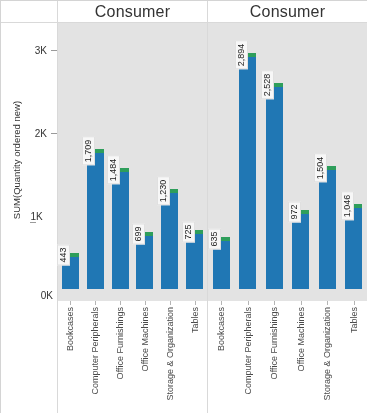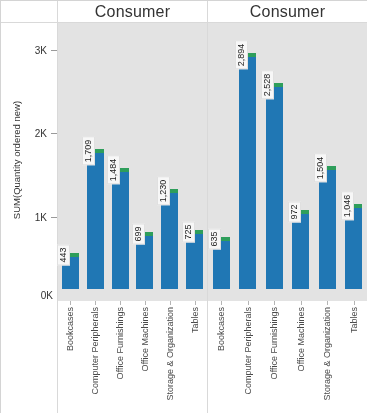--- a/index.html
+++ b/index.html
@@ -169,21 +169,21 @@
     <div class="axis-title">SUM(Quantity ordered new)</div>
 
     <div class="ytick" id="yt3" style="top:21px;width:57px;">
       <span class="lbl">3K</span>
       <span class="dash"></span>
     </div>
     <div class="ytick" id="yt2" style="top:104px;width:57px;text-align:center;">
       <span class="lbl">2K</span>
       <span class="dash"></span>
     </div>
-    <div class="ytick" id="yt1" style="top:188px;width:49px;">
+    <div class="ytick" id="yt1" style="top:188px;width:49px;flex-direction:column;">
       <span class="lbl">1K</span>
       <span class="dash"></span>
     </div>
     <div class="ytick" id="yt0" style="top:266px;width:57px;align-items:flex-end;">
       <span class="lbl">0K</span>
     </div>
   </div>
 
   <div class="plot p0" style="background: rgb(227, 227, 227);">
     <div class="bars">

